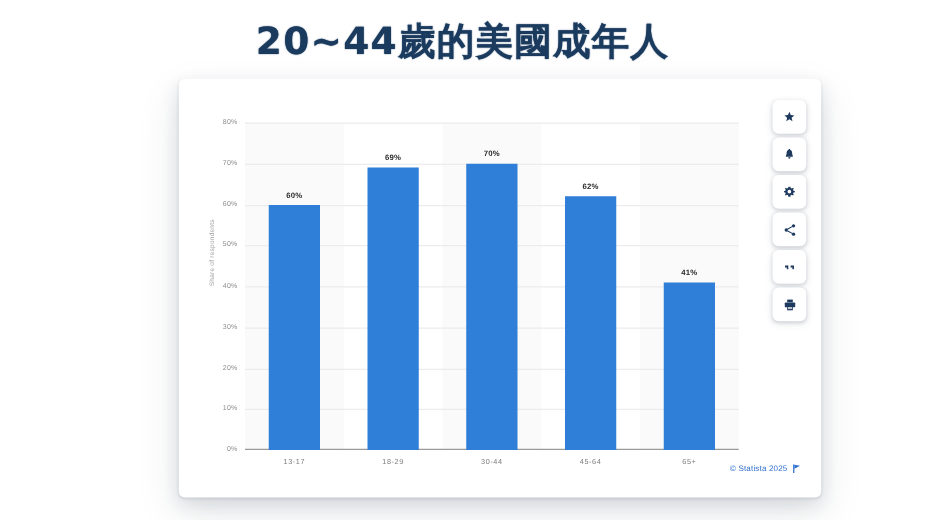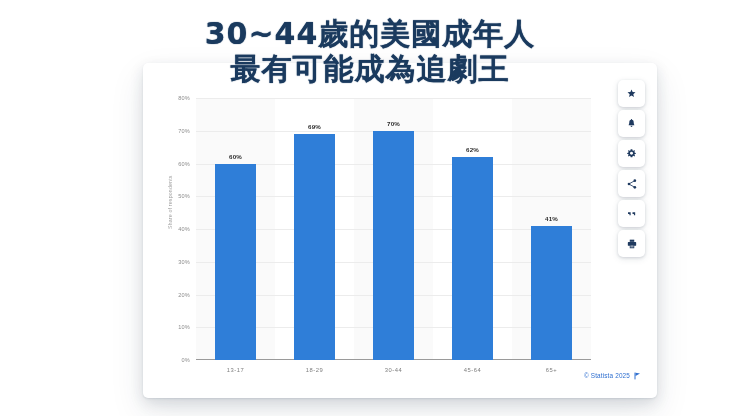--- a/index.html
+++ b/index.html
@@ -302,17 +302,16 @@
           <rect x="1" y="3.7" width="10" height="4.4" rx="0.7" fill="#1f3a5f"></rect>
           <rect x="3.3" y="7.2" width="5.4" height="3.9" fill="#1f3a5f"></rect>
           <rect x="4.1" y="8" width="3.8" height="0.7" fill="#ffffff"></rect>
           <rect x="4.1" y="9.2" width="3.8" height="0.7" fill="#ffffff"></rect>
         </svg>
       </span>
     </div>
   </div>
 
   <div id="headline">
-    <span class="hl-line">30~44歲的美國成年人</span>
-    <span class="hl-line">最有可能成為追劇王</span>
+    <span class="hl-line">20~44歲的美國成年人</span>
   </div>
 
 </div>
 
 </body></html>

